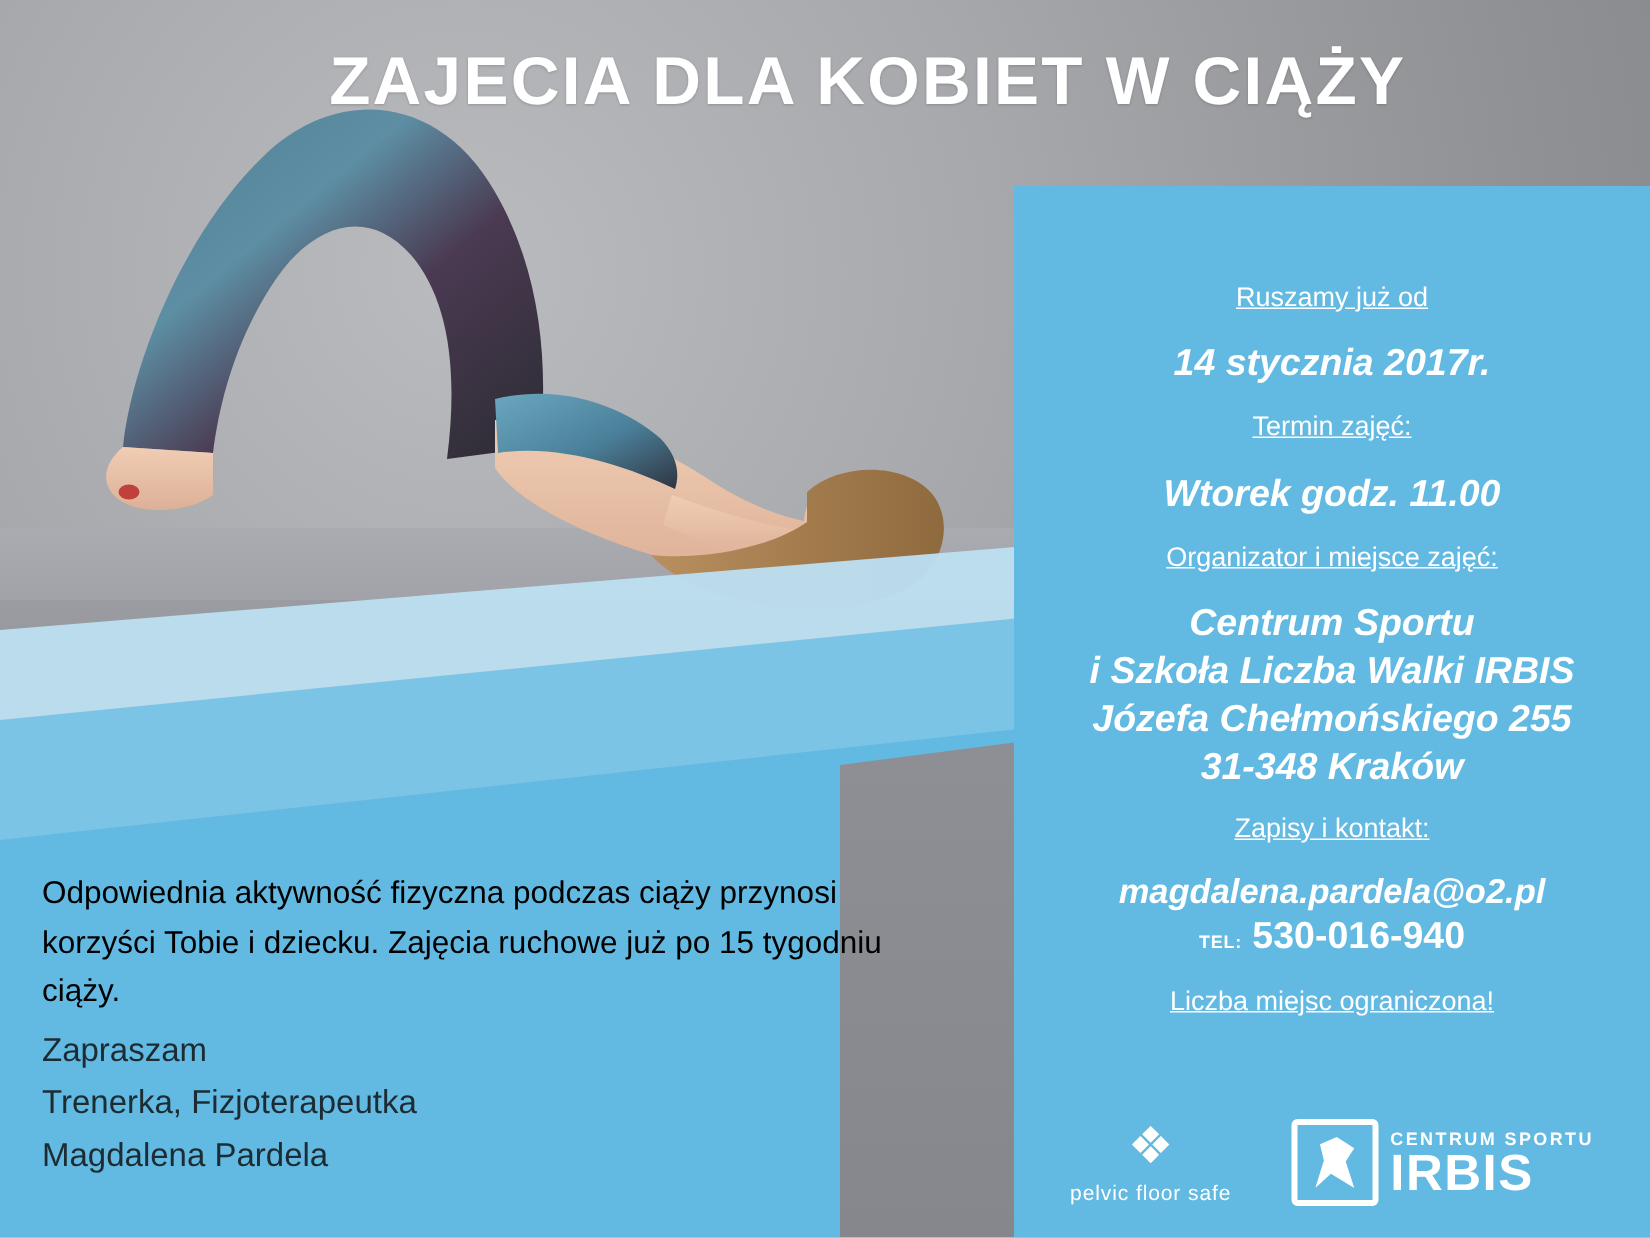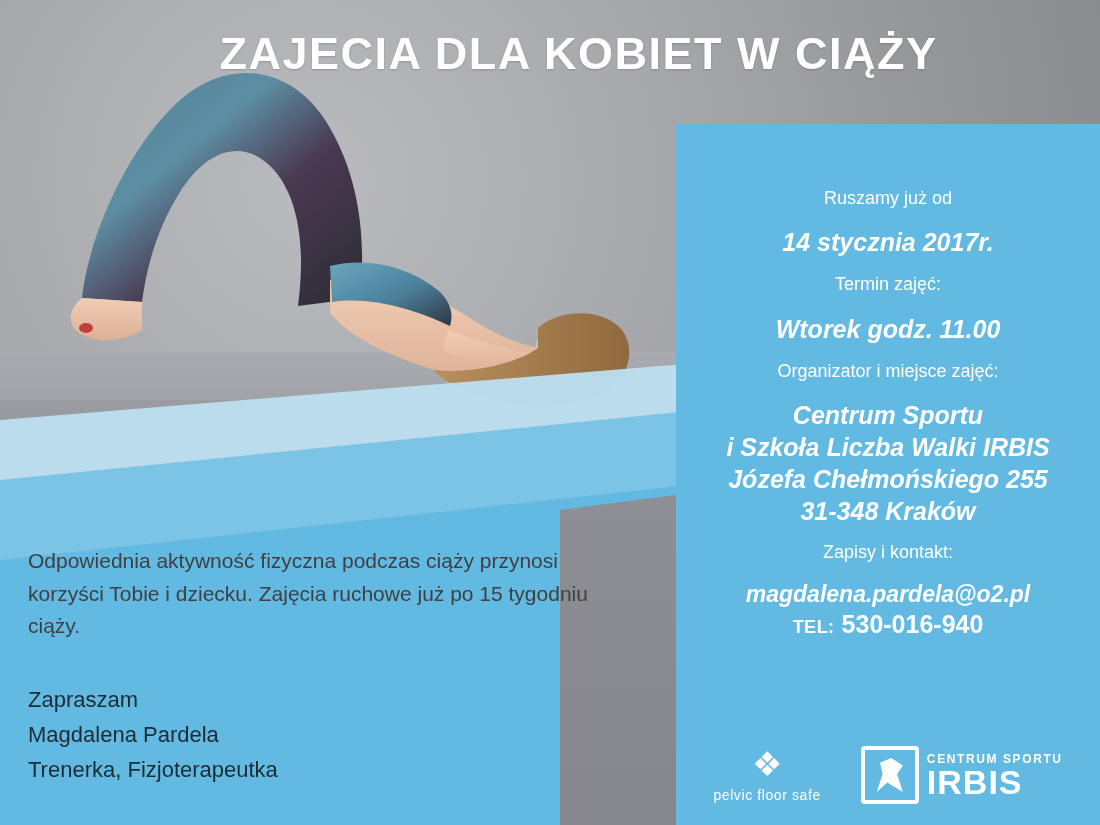--- a/index.html
+++ b/index.html
@@ -103,20 +103,21 @@
     background: #62b9e2;
     color: #ffffff;
     text-align: center;
     box-sizing: border-box;
     padding: 0 14px;
   }
   .panel .light {
     font-size: 18px;
     font-weight: normal;
     line-height: 1.35;
+    text-decoration: underline;
   }
   .panel .strong {
     font-size: 25px;
     font-weight: bold;
     line-height: 1.28;
     font-style: italic;
   }
   .panel .strong.sm {
     font-size: 23px;
   }
@@ -126,21 +127,21 @@
   .sp-3 { height: 14px; }
   .sp-4 { height: 14px; }
   .sp-5 { height: 13px; }
   .sp-6 { height: 16px; }
 
   .tel-line {
     font-size: 25px;
     font-weight: bold;
   }
   .tel-label {
-    font-size: 18px;
+    font-size: 12px;
     font-weight: bold;
     letter-spacing: .5px;
   }
 
   
   .logos {
     position: absolute;
     left: 676px; top: 735px;
     width: 424px; height: 80px;
     display: flex;
@@ -188,23 +189,23 @@
   .logo-irbis .w2 {
     font-size: 34px;
     font-weight: bold;
     line-height: .95;
     letter-spacing: 1px;
   }
 
   
   .copy-1 {
     position: absolute;
-    left: 28px; top: 545px;
+    left: 28px; top: 580px;
     width: 600px;
-    color: #404040;
+    color: #000000;
     font-size: 21px;
     line-height: 1.55;
   }
   .copy-2 {
     position: absolute;
     left: 28px; top: 682px;
     width: 600px;
     color: #1d2b33;
     font-size: 22px;
     line-height: 1.6;
@@ -298,20 +299,21 @@
     <div class="sp-5"></div>
     <p class="blk light">Zapisy i kontakt:</p>
     <div class="sp-2"></div>
     <p class="blk strong sm">magdalena.pardela@o2.pl</p>
     <p class="blk tel-line">
       <span class="tel-label">TEL:</span>
       <span>530-016-940</span>
     </p>
 
     <div class="sp-6"></div>
+    <p class="blk light">Liczba miejsc ograniczona!</p>
   </div>
 
   <div class="logos">
     <div class="logo-pelvic">
       <div class="glyph">❖</div>
       <div class="cap">pelvic floor safe</div>
     </div>
     <div class="logo-irbis">
       <div class="mark"></div>
       <div class="words">
@@ -322,17 +324,17 @@
   </div>
 
   <div class="copy-1">
     <span class="ln">Odpowiednia aktywność fizyczna</span>
     <span class="ln">podczas ciąży przynosi korzyści Tobie i dziecku.</span>
     <span class="ln">Zajęcia ruchowe już po 15 tygodniu ciąży.</span>
   </div>
 
   <div class="copy-2">
     <span class="ln">Zapraszam</span>
+    <span class="ln">Trenerka, Fizjoterapeutka</span>
     <span class="ln">Magdalena Pardela</span>
-    <span class="ln">Trenerka, Fizjoterapeutka</span>
   </div>
 
 </div>
 
 </body></html>

